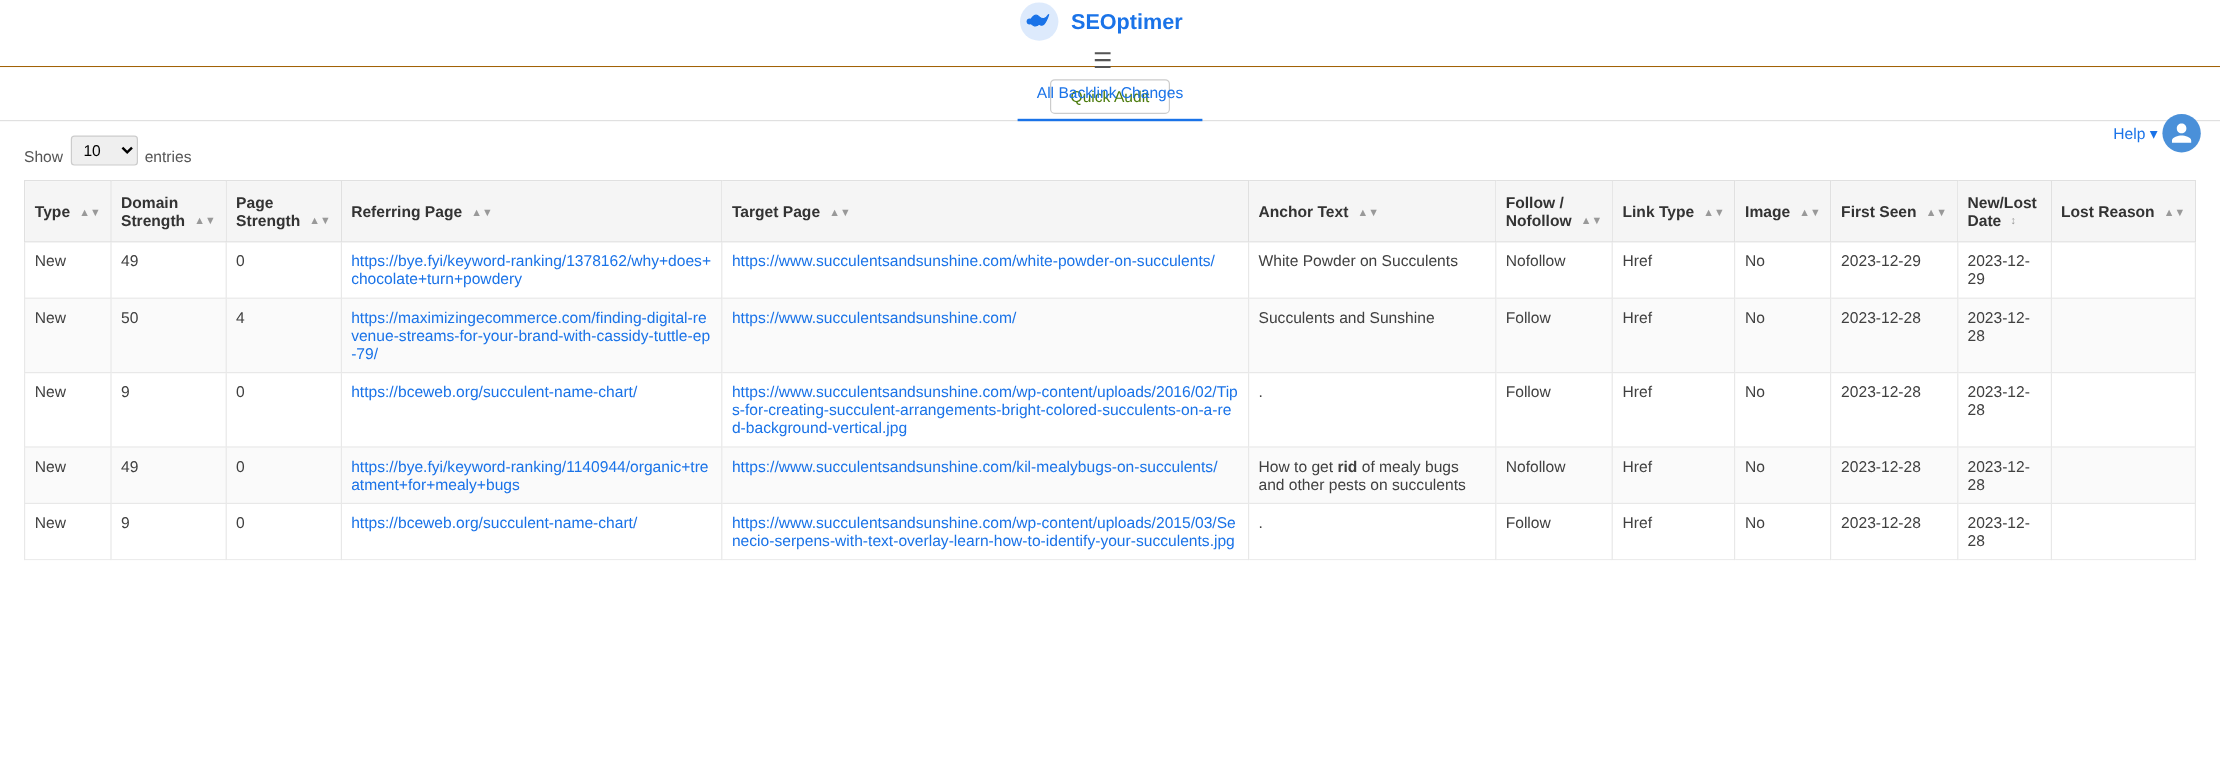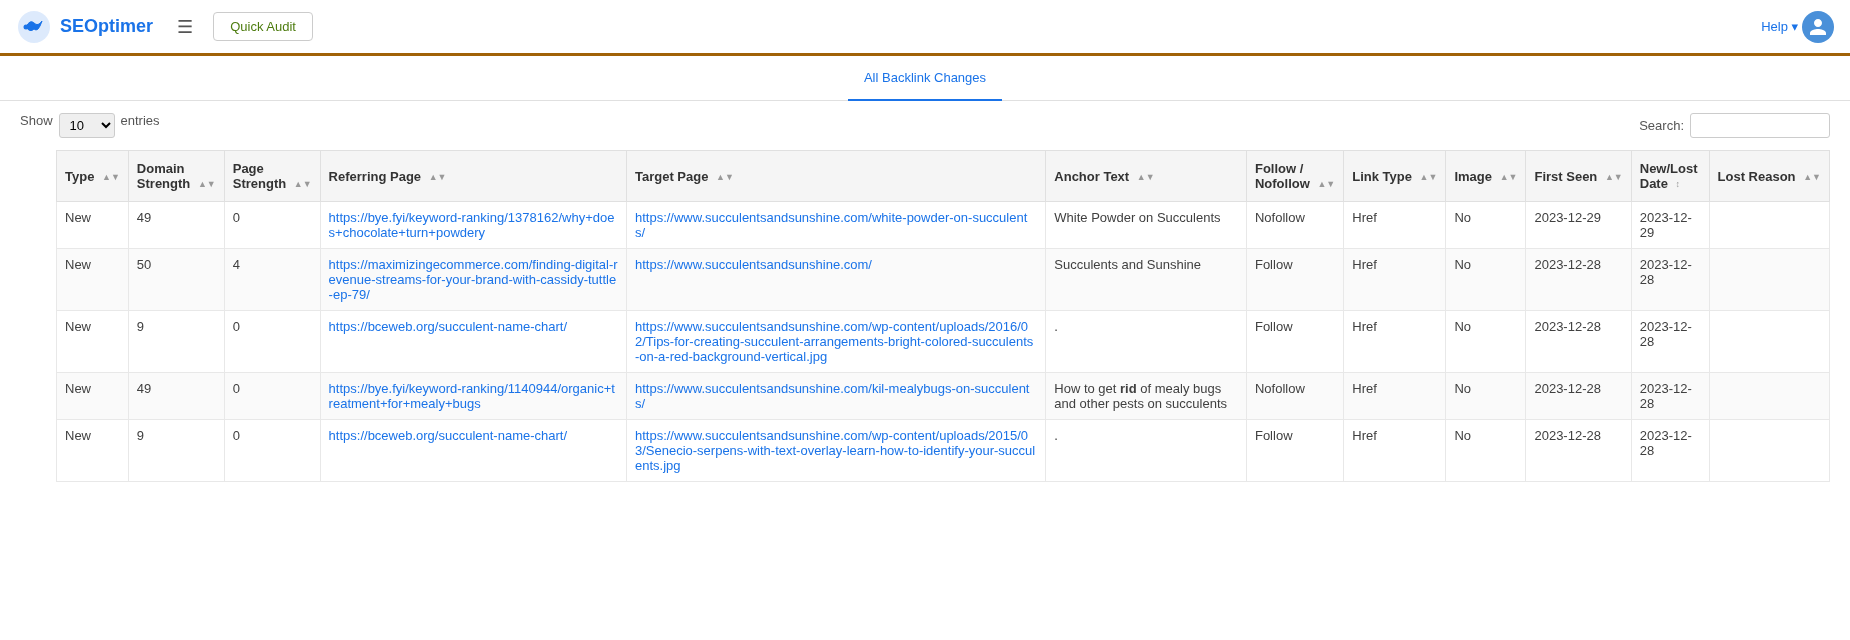--- a/index.html
+++ b/index.html
@@ -4,22 +4,23 @@
   <style>
     * { box-sizing: border-box; margin: 0; padding: 0; }
     body { font-family: -apple-system, BlinkMacSystemFont, 'Segoe UI', Arial, sans-serif; font-size: 13px; color: #333; background: #fff; }
 
     
     .header {
       display: flex;
       align-items: center;
       padding: 0 16px;
       height: 56px;
-      border-bottom: 3px solid #a16207;
+      border-bottom: 1px solid #a16207;
       background: #fff;
+      flex-direction: column;
     }
     .logo-area {
       display: flex;
       align-items: center;
       gap: 8px;
       margin-right: 16px;
     }
     .logo-icon {
       width: 36px;
       height: 36px;
@@ -108,21 +109,21 @@
 
     
     .table-controls {
       display: flex;
       align-items: center;
       justify-content: space-between;
       padding: 12px 20px;
     }
     .show-entries {
       display: flex;
-      align-items: flex-start;
+      align-items: flex-end;
       gap: 6px;
       font-size: 13px;
       color: #555;
     }
     .entries-select {
       padding: 3px 6px;
       border: 1px solid #ccc;
       border-radius: 3px;
       font-size: 13px;
     }
@@ -138,21 +139,20 @@
       border: 1px solid #ccc;
       border-radius: 3px;
       font-size: 13px;
       width: 140px;
     }
 
     
     .table-wrapper {
       padding: 0 20px;
       overflow-x: auto;
-      margin-left: 36px;
     }
     table {
       width: 100%;
       border-collapse: collapse;
       font-size: 13px;
     }
     thead th {
       background: #f5f5f5;
       padding: 10px 8px;
       text-align: left;
@@ -220,24 +220,20 @@
 <div class="table-controls">
   <div class="show-entries">
     <span>Show</span>
     <select class="entries-select">
       <option>10</option>
       <option>25</option>
       <option>50</option>
       <option>100</option>
     </select>
     <span>entries</span>
-  </div>
-  <div class="search-area">
-    <span>Search:</span>
-    <input type="text" class="search-input" style="">
   </div>
 </div>
 
 <div class="table-wrapper">
   <table>
     <thead>
       <tr>
         <th>Type <span class="sort-icons">▲▼</span></th>
         <th>Domain<br>Strength <span class="sort-icons">▲▼</span></th>
         <th>Page<br>Strength <span class="sort-icons">▲▼</span></th>

